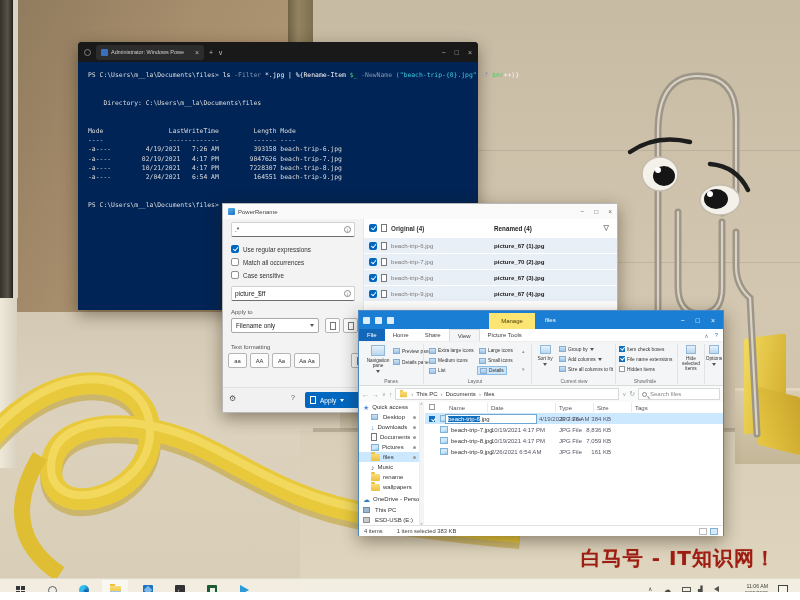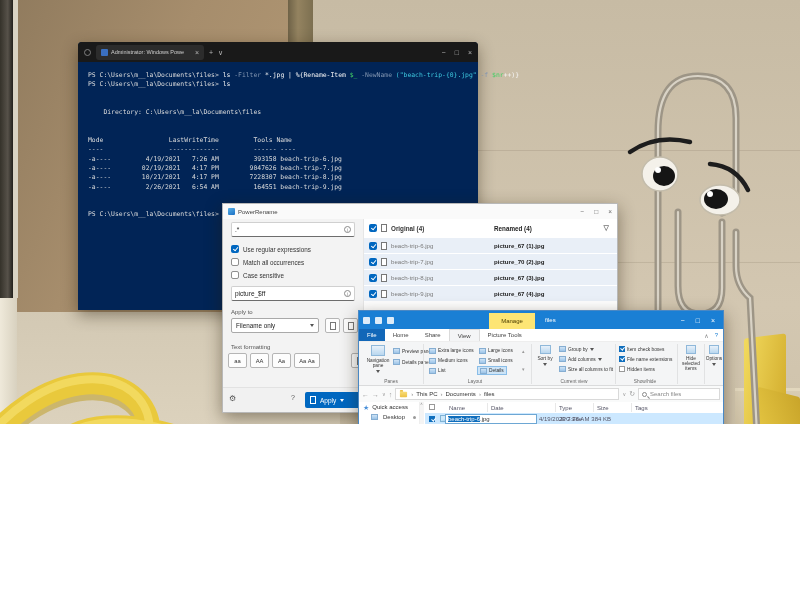--- a/index.html
+++ b/index.html
@@ -1,18 +1,18 @@
 <!DOCTYPE html>
 <html><head>
 <meta charset="utf-8">
 <style>
 *{margin:0;padding:0;box-sizing:border-box}
 html,body{width:800px;height:600px}
 body{font-family:"Liberation Sans",sans-serif;overflow:hidden}
-#root{position:relative;width:800px;height:424px;overflow:hidden;background:#cfc3ad}
+#root{position:relative;width:800px;height:592px;overflow:hidden;background:#cfc3ad}
 .a{position:absolute}
 .win{position:absolute;box-shadow:0 5px 16px rgba(40,28,12,.45)}
 
 .wall-left{left:0;top:0;width:292px;height:322px;background:linear-gradient(115deg,#8f7a5d 0%,#a68d6c 45%,#b49a76 100%)}
 .frame{left:0;top:0;width:13px;height:298px;background:linear-gradient(90deg,#35322a,#57524a 60%,#23211c)}
 .frame-mat{left:13px;top:0;width:5px;height:298px;background:#d9d3c3}
 .bronze{left:288px;top:0;width:25px;height:330px;background:linear-gradient(90deg,#6e6247,#948360 40%,#7c6f50)}
 .wall-right{left:313px;top:0;width:487px;height:436px;background:linear-gradient(180deg,#c7bba4,#d3c7b1 70%,#cfc3ab)}
 .seam{left:313px;width:487px;height:1px;background:rgba(70,60,40,.12)}
 .floor-left{left:0;top:312px;width:340px;height:288px;background:linear-gradient(180deg,#d3c9b4,#dcd2bd 40%,#d8cdb6)}
@@ -199,32 +199,31 @@
       <span class="t-glyph">+</span>
       <span class="t-glyph">∨</span>
       <div class="t-right">
         <span class="t-glyph">−</span>
         <span class="t-glyph">□</span>
         <span class="t-glyph">×</span>
       </div>
     </div>
     <div class="t-body">
       <div class="tl"><span>PS C:\Users\m__la\Documents\files&gt; </span><span style="color: rgb(247, 247, 247);">ls </span><span style="color: rgb(128, 148, 176);">-Filter </span><span style="color: rgb(247, 247, 247);">*.jpg </span><span style="color: rgb(247, 247, 247);">| </span><span style="color: rgb(247, 247, 247);">%{</span><span style="color: rgb(247, 247, 247);">Rename-Item </span><span style="color: rgb(67, 208, 101);">$_ </span><span style="color: rgb(128, 148, 176);">-NewName </span><span style="color: rgb(62, 201, 224);">("beach-trip-{0}.jpg" </span><span style="color: rgb(128, 148, 176);">-f </span><span style="color: rgb(67, 208, 101);">$nr</span><span style="color: rgb(247, 247, 247);">++)}</span></div>
-      <div class="tl"><span>PS C:\Users\m__la\Documents\files&gt; </span><span style="color: rgb(247, 247, 247);">ls</span></div>
       <div class="tl"></div>
       <div class="tl"></div>
       <div class="tl"><span>    Directory: C:\Users\m__la\Documents\files</span></div>
       <div class="tl"></div>
       <div class="tl"></div>
-      <div class="tl"><span>Mode                 LastWriteTime         Tools Name</span></div>
+      <div class="tl"><span>Mode                 LastWriteTime         Length Mode</span></div>
       <div class="tl"><span>----                 -------------         ------ ----</span></div>
       <div class="tl"><span>-a----         4/19/2021   7:26 AM         393158 beach-trip-6.jpg</span></div>
       <div class="tl"><span>-a----        02/19/2021   4:17 PM        9047626 beach-trip-7.jpg</span></div>
       <div class="tl"><span>-a----        10/21/2021   4:17 PM        7228307 beach-trip-8.jpg</span></div>
-      <div class="tl"><span>-a----         2/26/2021   6:54 AM         164551 beach-trip-9.jpg</span></div>
+      <div class="tl"><span>-a----         2/04/2021   6:54 AM         164551 beach-trip-9.jpg</span></div>
       <div class="tl"></div>
       <div class="tl"></div>
       <div class="tl"><span>PS C:\Users\m__la\Documents\files&gt; </span></div>
     </div>
   </div>
 
   <div class="win" id="prename">
     <div class="pr-bar">
       <span class="pr-appicon"></span>
       <span class="pr-title">PowerRename</span>

